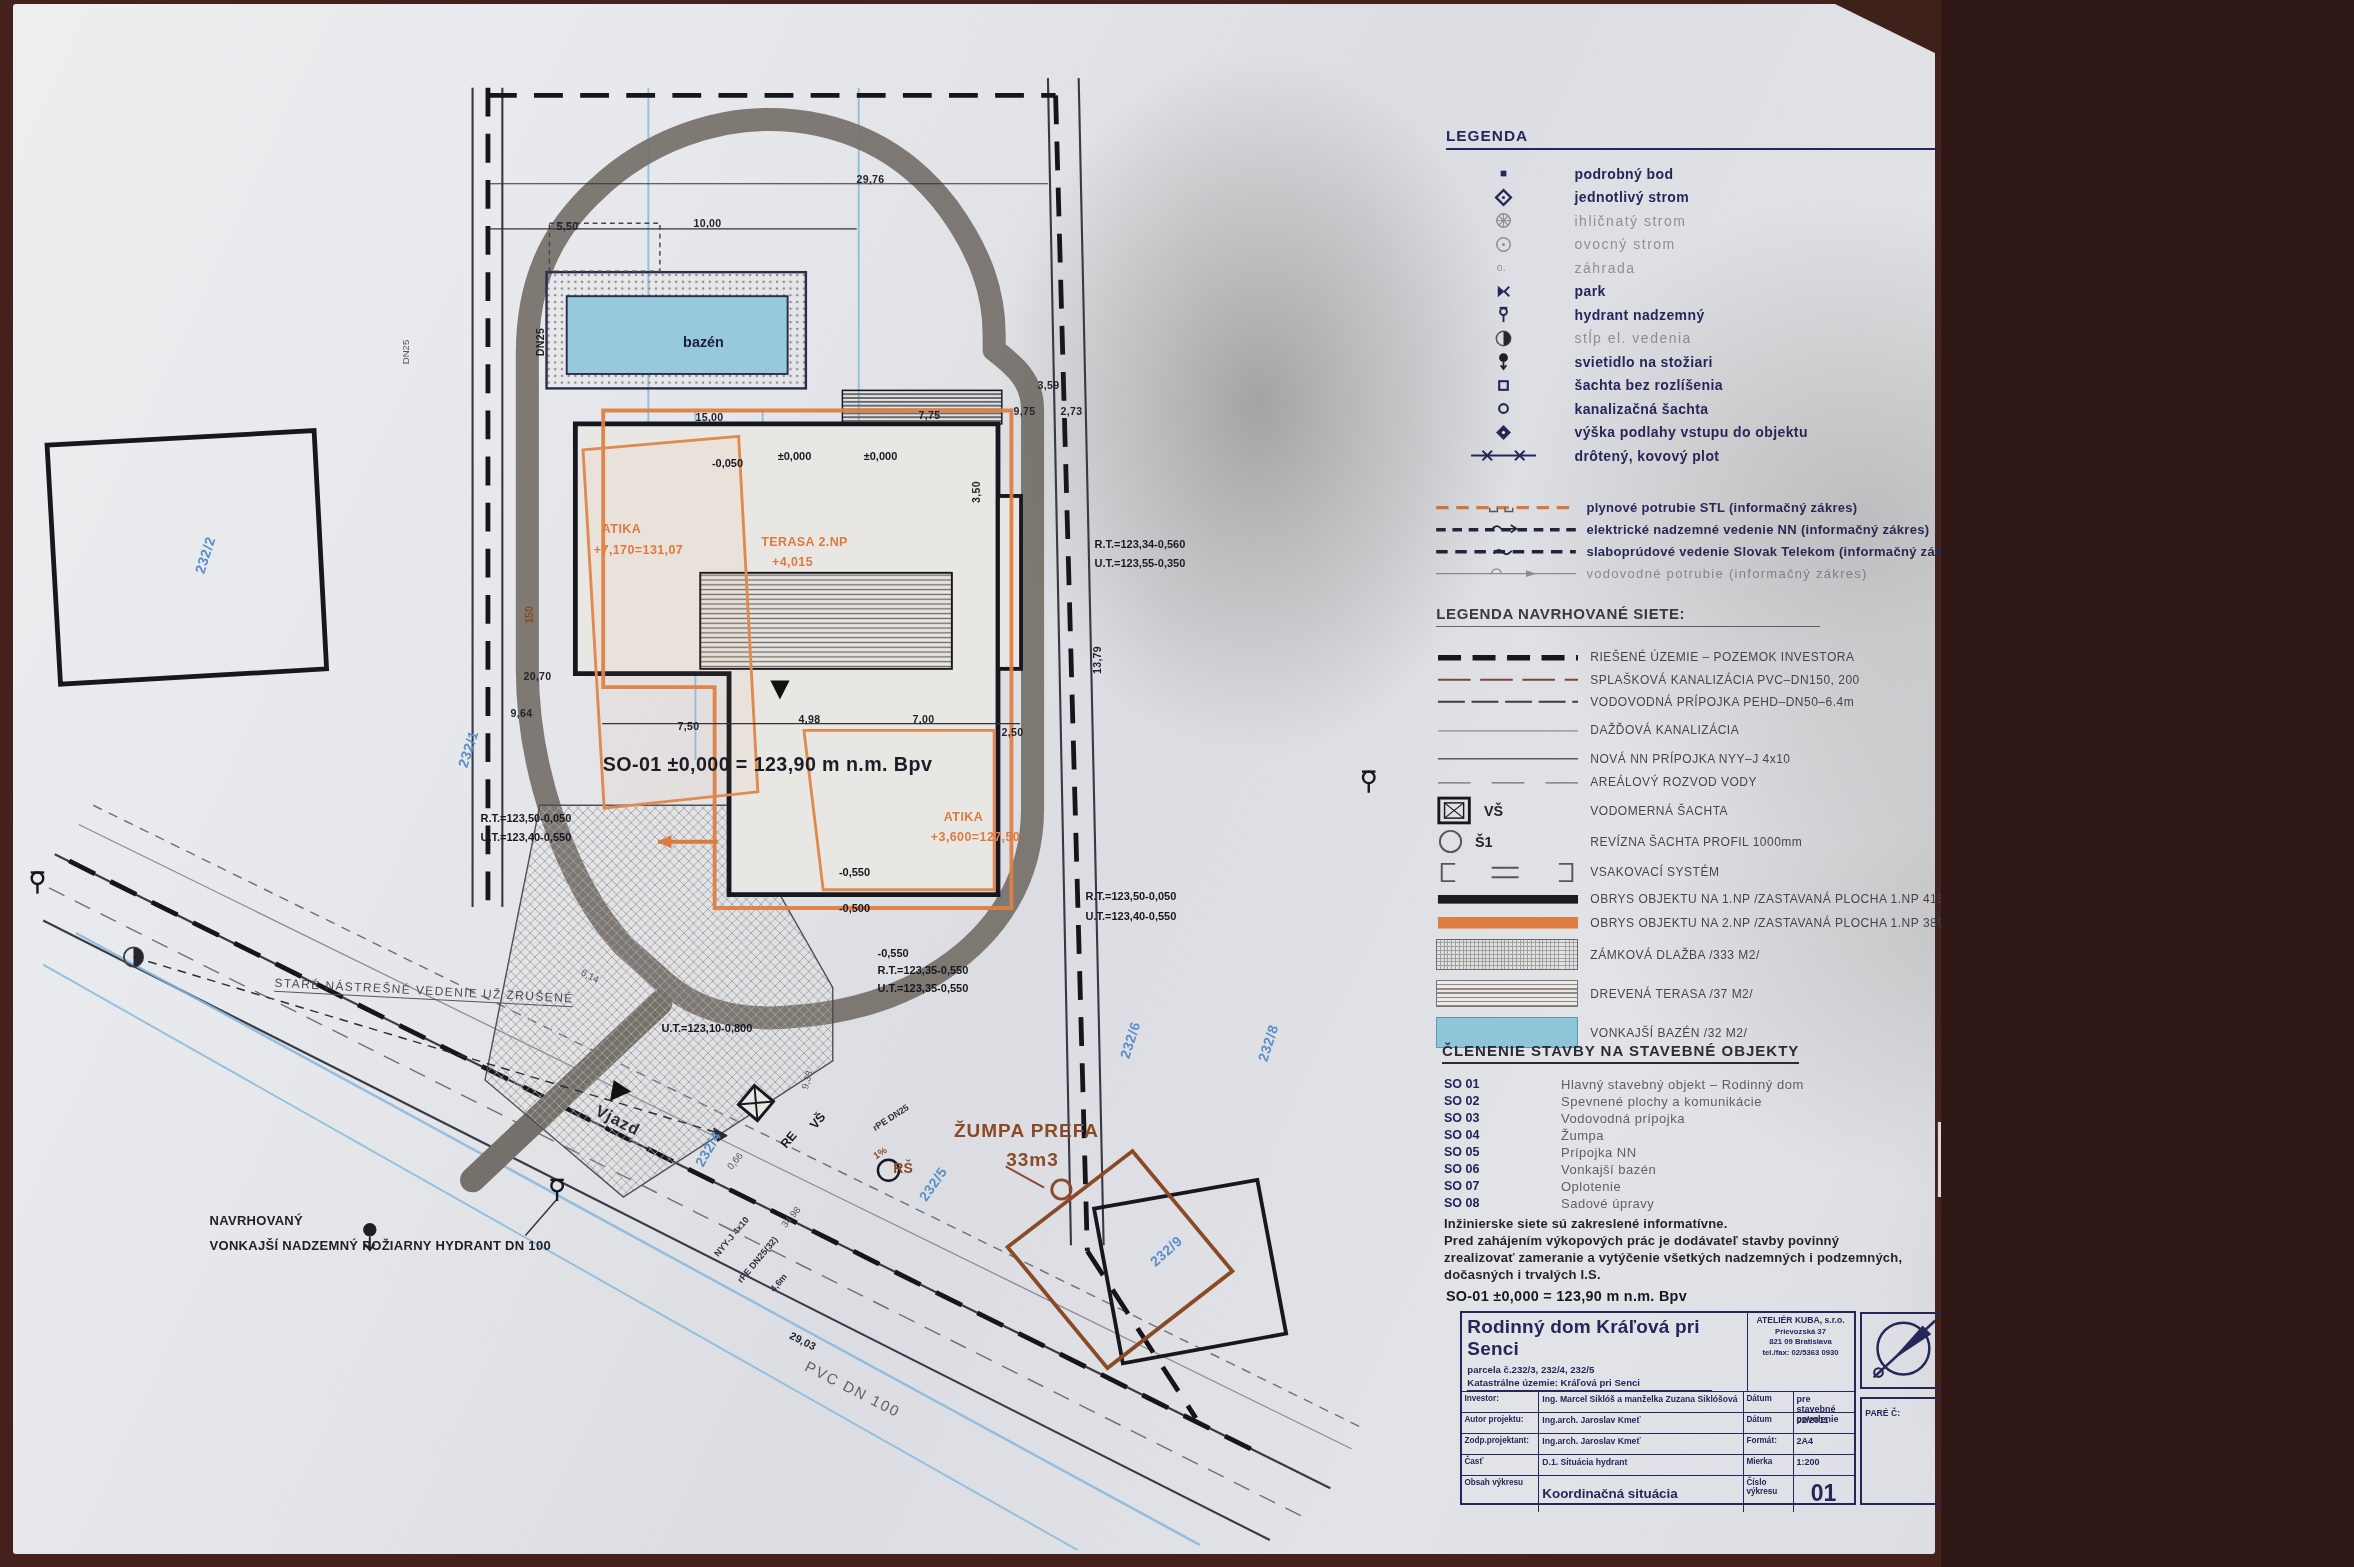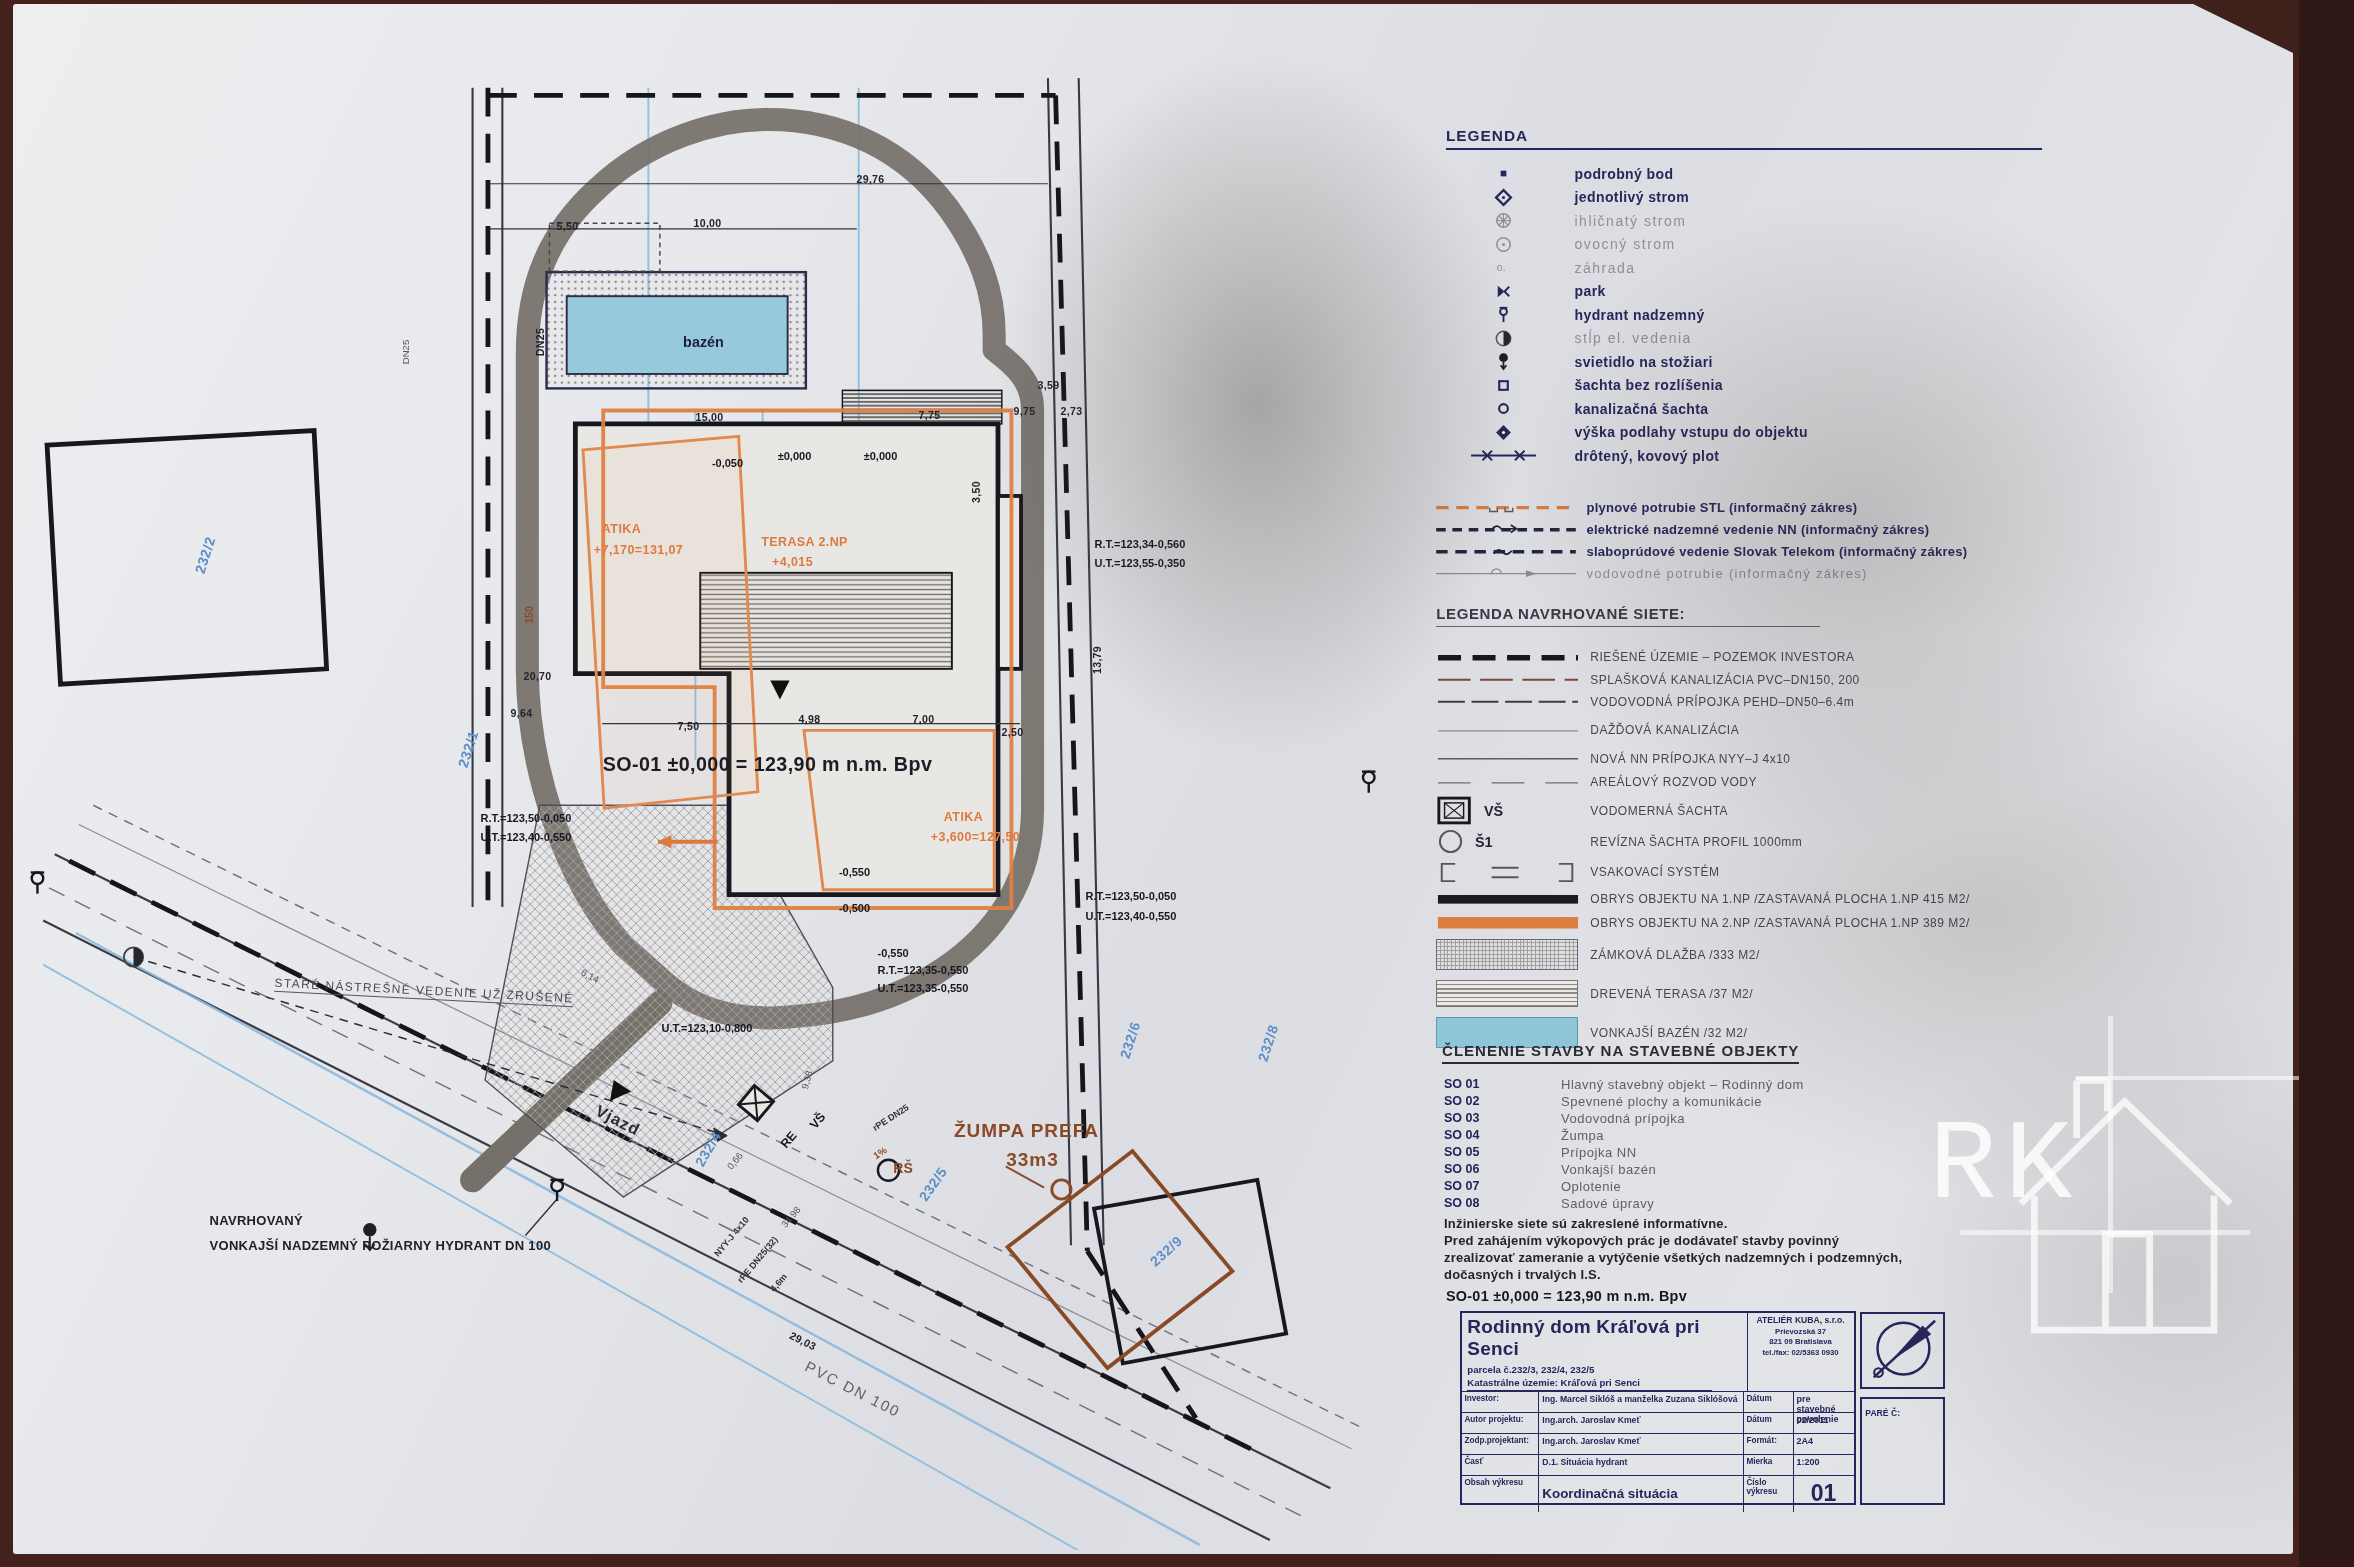--- a/index.html
+++ b/index.html
@@ -1,18 +1,18 @@
 <!DOCTYPE html>
 <html><head>
 <meta charset="utf-8">
 <style>
   html,body{margin:0;padding:0;background:#30181396;}
   body{background:#2e1714;}
   *{box-sizing:border-box;}
-  .photo{position:relative;width:2299px;height:1568px;background:#44211c;overflow:hidden;
+  .photo{position:relative;width:1941px;height:1568px;background:#44211c;overflow:hidden;
          font-family:"Liberation Sans",sans-serif;}
   .paper{position:absolute;left:12.5px;top:3.8px;right:5.8px;bottom:14.4px;
          background:linear-gradient(115deg,#eceef0 0%,#e7e8eb 28%,#dcdde2 55%,#e2e3e7 78%,#dddee3 100%);
          border-radius:2.9px;}
   .corner-tr{position:absolute;right:0;top:0;width:163px;height:56px;background:#3f211c;
              clip-path:polygon(100% 0,30% 0,100% 100%);}
   
   .shadow{position:absolute;pointer-events:none;}
   .sh-a{left:893px;top:-86px;width:730px;height:980px;
         background:radial-gradient(closest-side,rgba(58,50,44,.34),rgba(58,50,44,0) 72%);}

